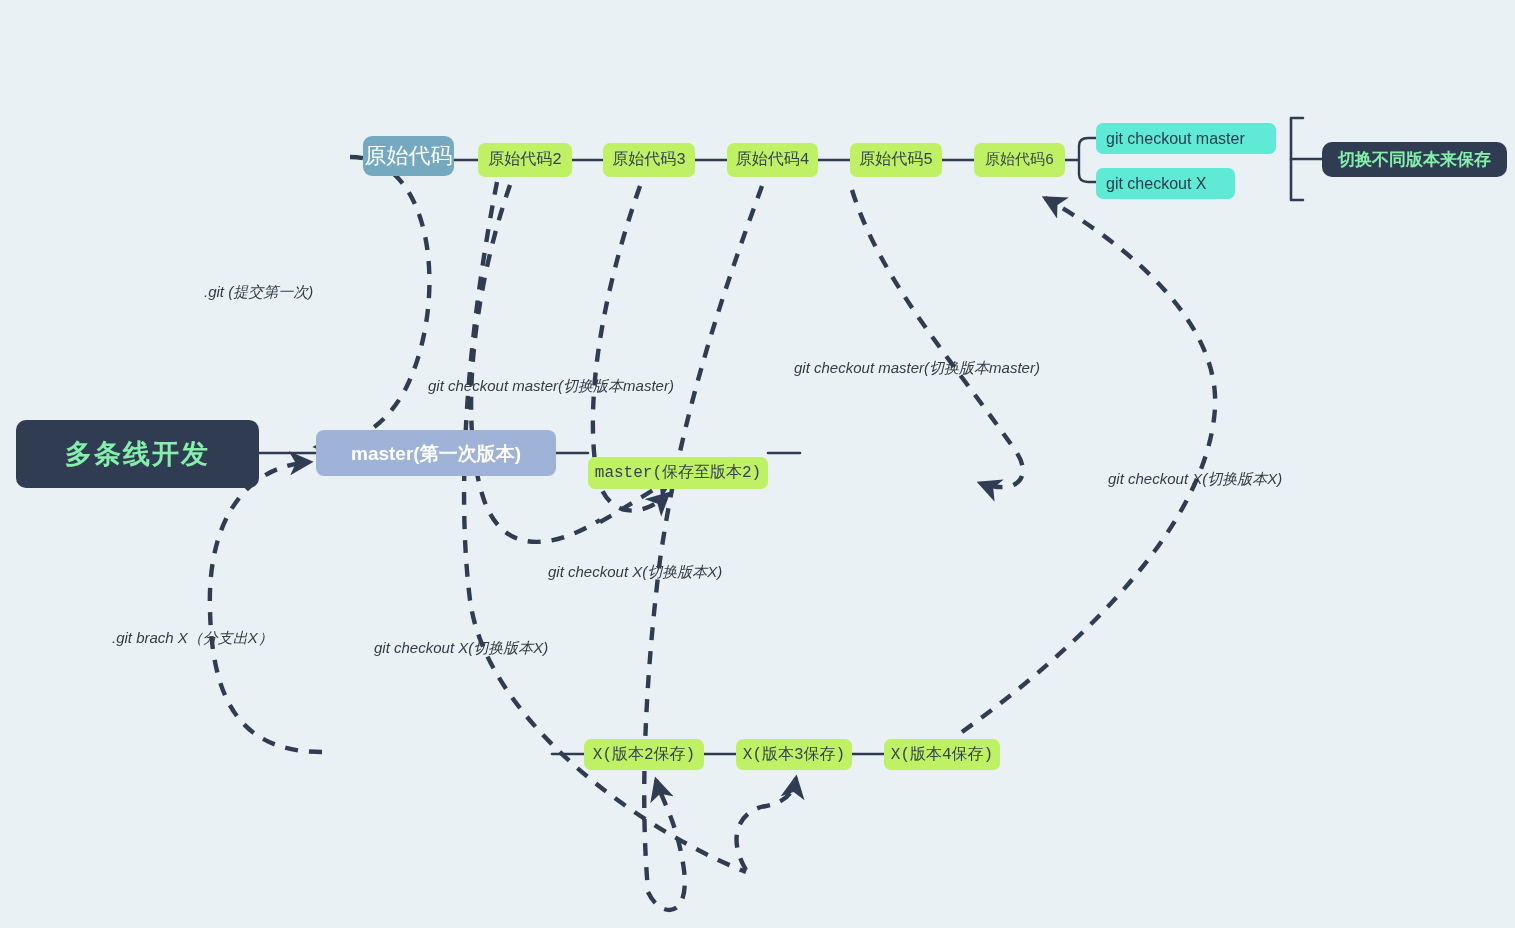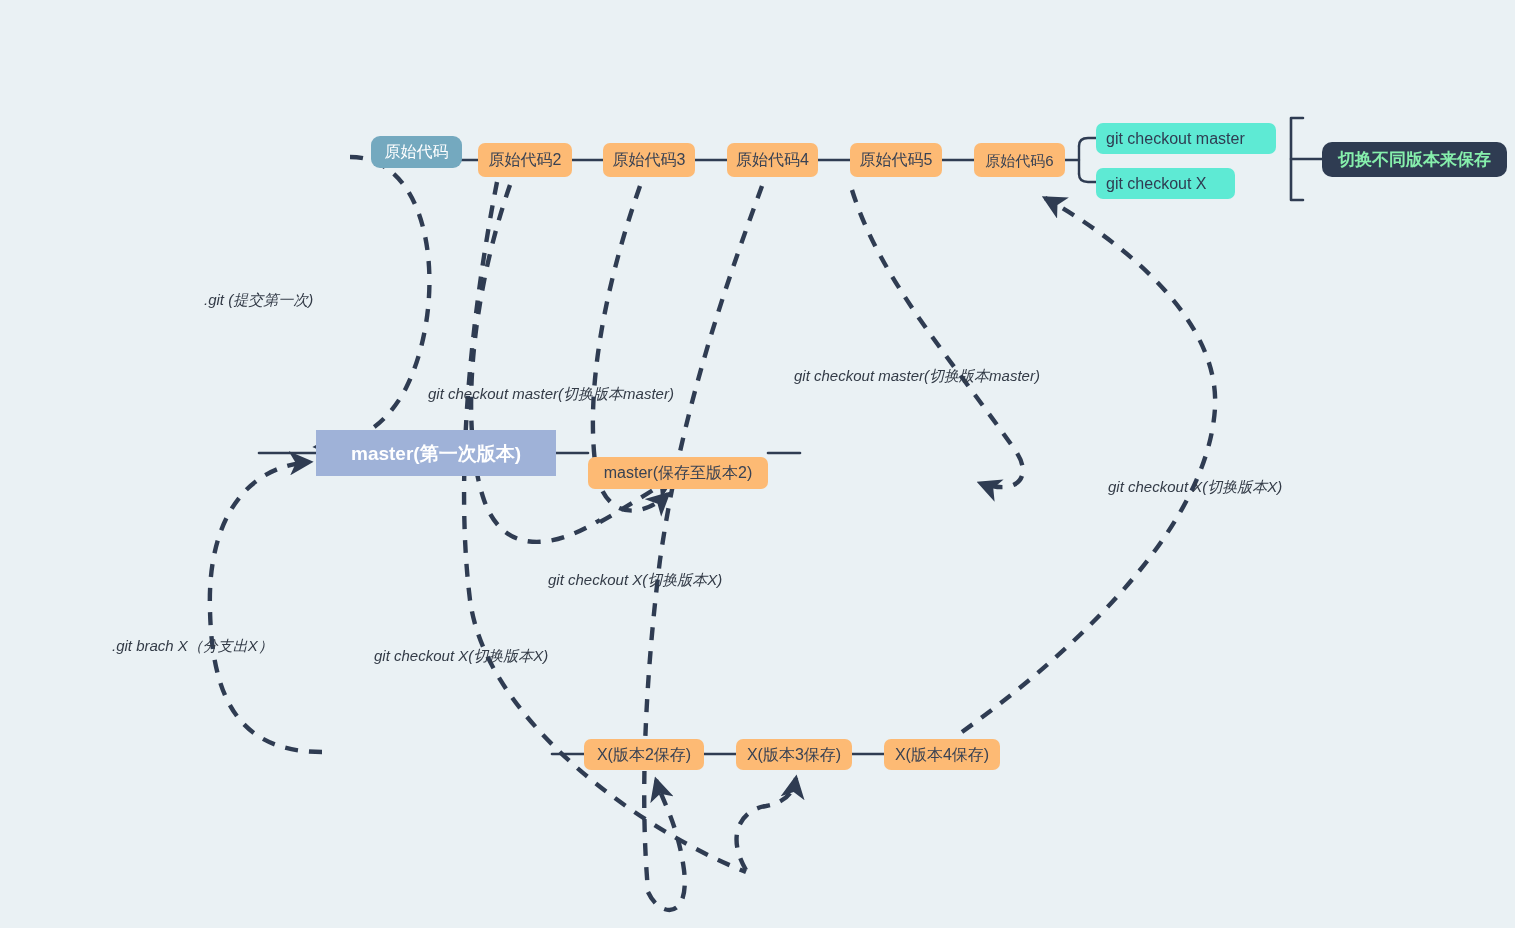--- a/index.html
+++ b/index.html
@@ -33,44 +33,44 @@
   .node.teal{
     background:#74a9bf;
     color:#ffffff;
     border-radius:9px;
   }
   
   .node.lav{
     background:#9fb2d8;
     color:#ffffff;
     font-weight:bold;
-    border-radius:0;
+    border-radius:8px;
   }
   
   .node.pill{
-    background:#fdba74;
+    background:#bef264;
     color:#394253;
     border-radius:7px;
+    font-family:Liberation Mono, monospace;
   }
   
   .node.code{
     background:#5eead4;
     color:#2f3c52;
     border-radius:7px;
     justify-content:flex-start;
     padding-left:10px;
   }
 
   .label{
     position:absolute;
     font-style:italic;
     color:#333b47;
     white-space:nowrap;
     line-height:1;
-    margin-top:8px;
   }
 </style>
 </head>
 <body>
 
 <div id="stage">
 
   <svg class="edges" viewBox="0 0 1515 928">
     <defs>
       <marker id="ah" viewBox="0 0 10 10" refX="8.5" refY="5" markerWidth="5.5" markerHeight="5.5" orient="auto-start-reverse">
@@ -127,22 +127,23 @@
       <path d="M 962 732 C 1090 640 1208 520 1215 408 C 1220 318 1120 240 1045 198" marker-end="url(#ah)"></path>
 
       <path d="M 648 892 C 660 918 690 920 684 870 C 678 824 662 800 656 780" marker-end="url(#ah)"></path>
 
       <path d="M 746 870 C 726 836 740 810 766 806 C 788 802 794 790 796 778" marker-end="url(#ah)"></path>
 
       <path d="M 497 182 C 470 320 455 480 470 600 C 486 720 640 830 746 872"></path>
     </g>
   </svg>
 
+  <div class="node dark" style="left:16px;top:420px;width:243px;height:68px;font-size:27px;letter-spacing:2px;">多条线开发</div>
 
-  <div class="node teal" style="left:371px;top:136px;width:91px;height:32px;font-size:16px;">原始代码</div>
+  <div class="node teal" style="left:363px;top:136px;width:91px;height:40px;font-size:22px;">原始代码</div>
 
   <div class="node pill" style="left:478px;top:143px;width:94px;height:34px;font-size:16px;">原始代码2</div>
   <div class="node pill" style="left:603px;top:143px;width:92px;height:34px;font-size:16px;">原始代码3</div>
   <div class="node pill" style="left:727px;top:143px;width:91px;height:34px;font-size:16px;">原始代码4</div>
   <div class="node pill" style="left:850px;top:143px;width:92px;height:34px;font-size:16px;">原始代码5</div>
   <div class="node pill" style="left:974px;top:143px;width:91px;height:34px;font-size:15px;">原始代码6</div>
 
   <div class="node code" style="left:1096px;top:123px;width:180px;height:31px;font-size:16px;">git checkout  master</div>
   <div class="node code" style="left:1096px;top:168px;width:139px;height:31px;font-size:16px;">git checkout  X</div>
 

